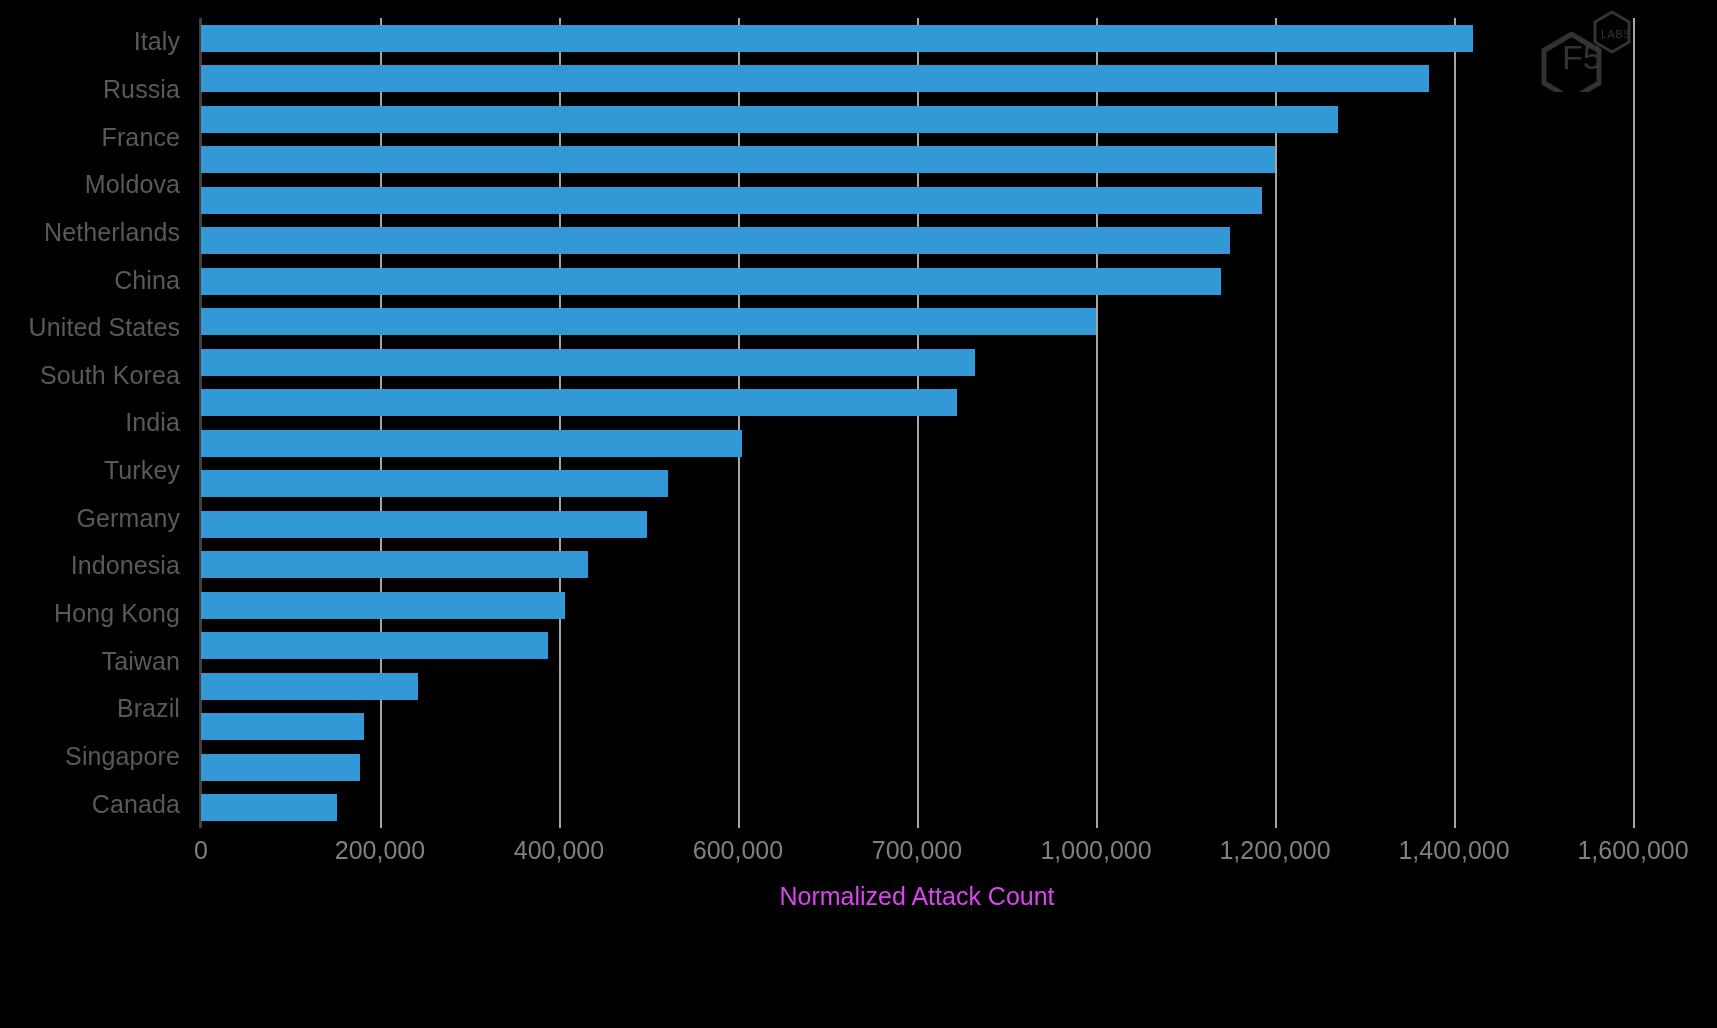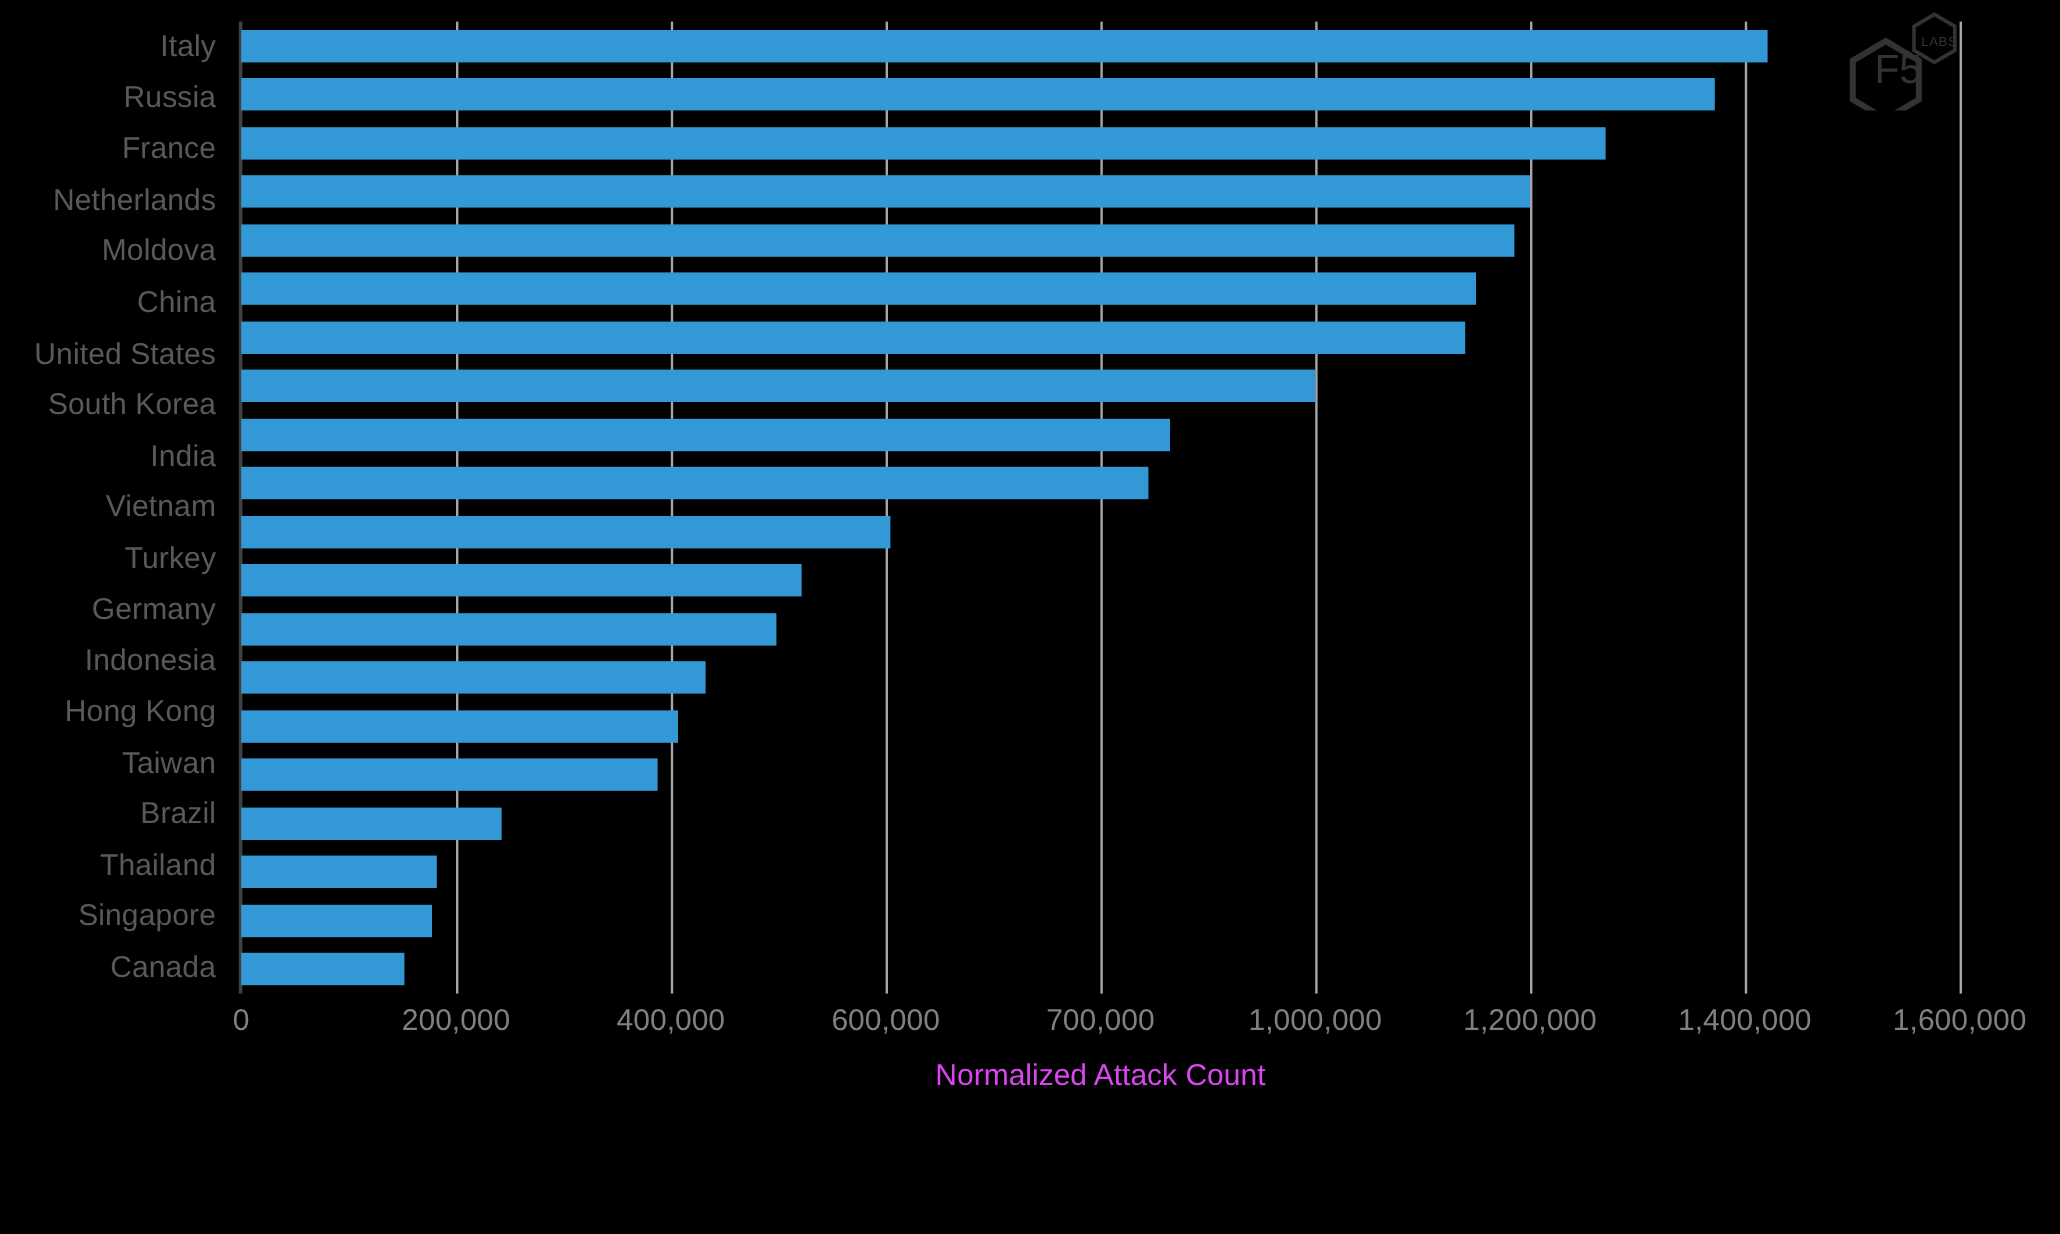--- a/index.html
+++ b/index.html
@@ -128,34 +128,32 @@
 </style>
 </head>
 <body>
 
 <div id="chart-root">
 
   <div class="cat-labels">
       <div class="cat-label">Italy</div>
       <div class="cat-label">Russia</div>
       <div class="cat-label">France</div>
+      <div class="cat-label">Moldova</div>
       <div class="cat-label">Netherlands</div>
-      <div class="cat-label">Moldova</div>
       <div class="cat-label">China</div>
       <div class="cat-label">United States</div>
       <div class="cat-label">South Korea</div>
       <div class="cat-label">India</div>
-      <div class="cat-label">Vietnam</div>
       <div class="cat-label">Turkey</div>
       <div class="cat-label">Germany</div>
       <div class="cat-label">Indonesia</div>
       <div class="cat-label">Hong Kong</div>
       <div class="cat-label">Taiwan</div>
       <div class="cat-label">Brazil</div>
-      <div class="cat-label">Thailand</div>
       <div class="cat-label">Singapore</div>
       <div class="cat-label">Canada</div>
     </div>
 
   <div class="plot">
     <div class="axis-line"></div>
     <div class="gridlines-layer">
         <div class="gridline" style="left: 179px;"></div>
         <div class="gridline" style="left: 358px;"></div>
         <div class="gridline" style="left: 537px;"></div>

